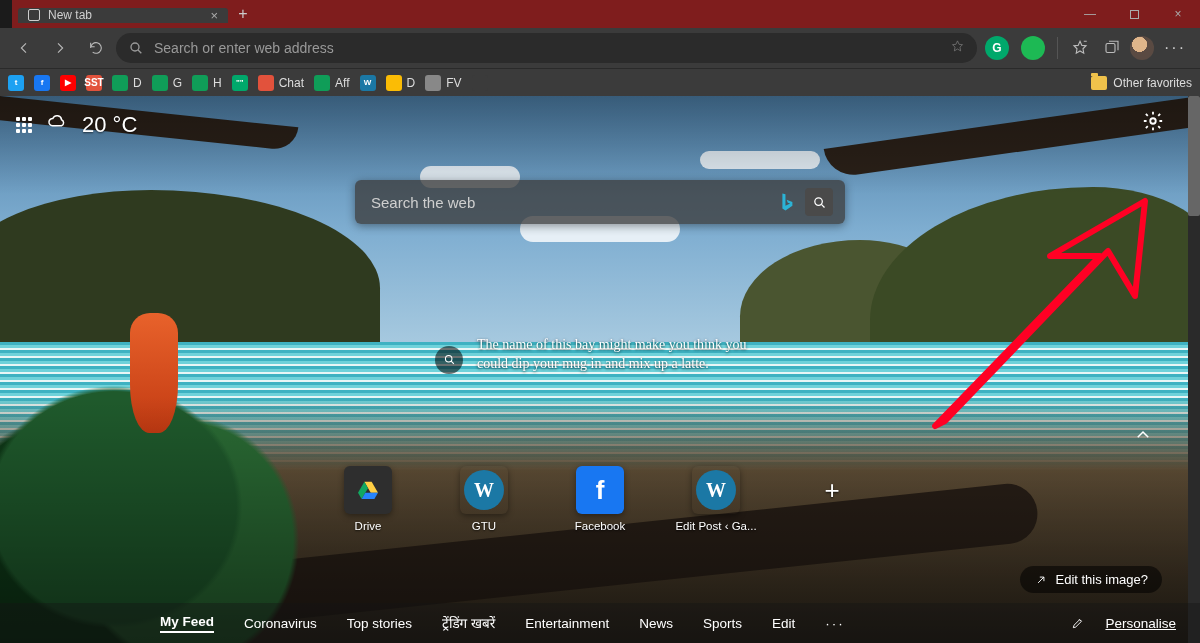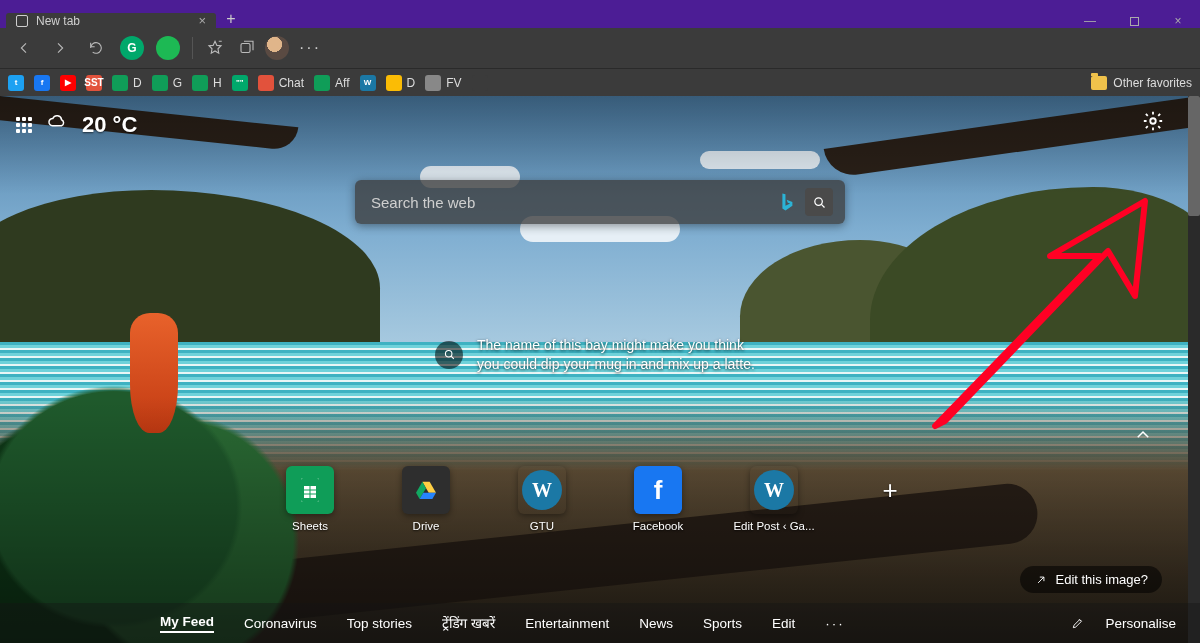--- a/index.html
+++ b/index.html
@@ -1,20 +1,20 @@
 <!DOCTYPE html>
 <html><head>
 <meta charset="utf-8">
 <style>
 * { box-sizing: border-box; margin: 0; padding: 0; }
 html, body { width: 1200px; height: 643px; overflow: hidden; font-family: "Segoe UI", Arial, sans-serif; background: #1b1b1b; }
 body { display: flex; flex-direction: column; }
 
 
-.titlebar { height: 28px; background: #4c1d95; display: flex; align-items: flex-end; color: #cfcfcf; font-size: 12px; }
+.titlebar { height: 28px; background: #7f1d1d; display: flex; align-items: center; color: #cfcfcf; font-size: 12px; margin-left: 12px; }
 .tab { display: flex; align-items: center; gap: 8px; padding: 0 10px; width: 210px; background: #3b3b3b; border-radius: 3px 3px 0 0; margin: 2px 0 0 6px; }
 .tab .page-ico { width: 12px; height: 12px; border: 1px solid #cfcfcf; border-radius: 2px; }
 .tab .close-x { margin-left: auto; font-size: 13px; cursor: pointer; color: #aaa; }
 .newtab-plus { width: 30px; display:flex; align-items:center; justify-content:center; color:#ccc; font-size:16px; cursor:pointer; }
 .sysbtns { margin-left: auto; display: flex; }
 .sysbtns div { width: 44px; display: flex; align-items: center; justify-content: center; color: #aaa; font-size: 12px; }
 .sysbtns .sq { width:9px; height:9px; border:1px solid #aaa; }
 
 
 .toolbar { height: 40px; background: #3b3b3b; display: flex; align-items: center; padding: 0 8px; gap: 4px; color: #cfcfcf; }
@@ -56,35 +56,35 @@
 .bg .branch.b2 { top:0; left:0; width:300px; height:24px; border-radius:0 0 80px 0; transform:rotate(6deg); transform-origin:left top; }
 .bg .branch.b3 { bottom:50px; left:40px; width:1000px; height:60px; border-radius:40px; transform:rotate(-6deg); }
 .bg .shade { position:absolute; inset:0; background: linear-gradient(180deg, rgba(0,0,0,0.28) 0, rgba(0,0,0,0) 18%, rgba(0,0,0,0) 55%, rgba(0,0,0,0.50) 100%); }
 
 .scrollbar { position:absolute; top:0; right:0; width:12px; height:100%; background:#2a2a2a; }
 .scrollbar .thumb { width:100%; height:120px; background:#666; border-radius:2px; }
 
 .tlcluster { position:absolute; top:16px; left:16px; display:flex; align-items:center; gap:14px; color:#fff; text-shadow:0 1px 2px rgba(0,0,0,0.6); }
 .grid-ico { display:grid; grid-template-columns:repeat(3,4px); grid-template-rows:repeat(3,4px); gap:2px; }
 .grid-ico span{ background:#fff; border-radius:1px; }
-.degc { font-size:22px; font-weight:700; }
+.degc { font-size:22px; font-weight:400; }
 
 .gear { position:absolute; top:14px; right:36px; color:#fff; cursor:pointer; }
 .gear svg { width:22px; height:22px; fill:none; stroke:#fff; stroke-width:2; }
 
 .redarrow { position:absolute; top:100px; right:40px; pointer-events:none; }
 .redarrow svg { width:260px; height:250px; }
 
 .websearch { position:absolute; top:84px; left:50%; transform:translateX(-50%); width:490px; height:44px; background: rgba(60,60,60,0.78); border-radius:6px; display:flex; align-items:center; padding:0 12px 0 16px; gap:10px; box-shadow:0 2px 10px rgba(0,0,0,0.4); }
 .websearch .wstext { flex:1; font-size:15px; color:#cfcfcf; }
 .bingico { width:16px; height:20px; }
 .wssearch { width:28px; height:28px; background:#4a4a4a; border-radius:4px; display:flex; align-items:center; justify-content:center; }
 .wssearch svg { width:15px; height:15px; stroke:#fff; fill:none; stroke-width:2; }
 
-.caption { position:absolute; top:240px; left:50%; transform:translateX(-50%); display:flex; align-items:center; gap:14px; width:330px; color:#fff; text-shadow:0 1px 3px rgba(0,0,0,0.8); }
+.caption { position:absolute; top:240px; left:50%; transform:translateX(-50%); display:flex; align-items:flex-end; gap:14px; width:330px; color:#fff; text-shadow:0 1px 3px rgba(0,0,0,0.8);font-family:Liberation Serif, serif; }
 .caption .ico { width:28px; height:28px; border-radius:50%; background: rgba(0,0,0,0.55); display:flex; align-items:center; justify-content:center; flex-shrink:0; }
 .caption .ico svg { width:13px; height:13px; stroke:#fff; fill:none; stroke-width:2; }
 .caption .txt { font-size:14px; line-height:1.35; }
 
 .chevup { position:absolute; right:48px; top:330px; color:#fff; cursor:pointer; text-shadow:0 1px 2px rgba(0,0,0,0.7); }
 .chevup svg { width:18px; height:18px; stroke:#fff; stroke-width:2; fill:none; }
 
 .tiles { position:absolute; left:50%; transform:translateX(-50%); top:370px; display:flex; gap:46px; }
 .tile { display:flex; flex-direction:column; align-items:center; gap:6px; width:70px; }
 .tilebox { width:48px; height:48px; border-radius:6px; background:#2e2e2e; display:flex; align-items:center; justify-content:center; box-shadow:0 2px 6px rgba(0,0,0,0.4); color:#fff; }
@@ -97,21 +97,21 @@
 .t-yt::after{ content:""; display:block; width:0; height:0; border-left:10px solid #fff; border-top:6px solid transparent; border-bottom:6px solid transparent; }
 .t-fb{ background:#1877f2 !important; font-weight:bold; font-size:26px; }
 
 .likebox { position:absolute; right:38px; bottom:50px; background:rgba(0,0,0,0.55); border-radius:20px; padding:6px 14px; color:#fff; font-size:13px; display:flex; align-items:center; gap:8px; cursor:pointer; }
 .likebox svg{ width:14px; height:14px; stroke:#fff; fill:none; stroke-width:1.6; }
 
 .feedbar { position:absolute; left:0; right:0; bottom:0; height:40px; background:rgba(20,20,20,0.4); display:flex; align-items:center; padding:0 24px 0 160px; gap:30px; color:#fff; font-size:13.5px; }
 .feedbar .fi { cursor:pointer; white-space:nowrap; }
 .feedbar .fi.active { border-bottom:2px solid #fff; padding-bottom:2px; font-weight:600; }
 .feedbar .dots { letter-spacing:2px; cursor:pointer; }
-.feedbar .pers { margin-left:auto; display:flex; align-items:center; gap:20px; cursor:pointer; }
+.feedbar .pers { margin-left:auto; display:flex; align-items:center; gap:20px; cursor:pointer;text-decoration:underline; }
 .feedbar .pers svg { width:14px; height:14px; stroke:#fff; fill:none; stroke-width:1.6; }
 
 .drive-tri { width:22px; height:20px; }
 </style>
 </head>
 <body>
 
 <div class="titlebar">
   <div class="tab">
     <span class="page-ico"></span>
@@ -136,20 +136,30 @@
   </div>
   <div class="navbtn">
     <svg viewBox="0 0 24 24">
         <path d="M9 5l7 7-7 7"></path>
       </svg>
   </div>
   <div class="navbtn">
     <svg viewBox="0 0 24 24">
         <path d="M4 12a8 8 0 1 1 3 6.2M4 4v6h6"></path>
       </svg>
+  </div>
+  <div class="addr">
+    <svg viewBox="0 0 24 24" width="16" height="16" style="stroke:#999;fill:none;stroke-width:2">
+        <circle cx="10.5" cy="10.5" r="6"></circle>
+        <path d="M20 20l-5-5"></path>
+      </svg>
+    <span class="addrtext">Search or enter web address</span>
+    <span class="star"><svg viewBox="0 0 24 24">
+          <path d="M12 3l2.5 5.5L20 9l-4 4 1 6-5-3-5 3 1-6-4-4 5.5-.5z"></path>
+        </svg></span>
   </div>
   <div class="ext green">
       <span>G</span>
     </div>
   <div class="ext dot"></div>
   <div style="width:1px;height:22px;background:#555;margin:0 4px"></div>
   <div class="tbicon">
       <svg viewBox="0 0 24 24">
         <path d="M12 3l2.5 5.5L20 9l-4 4 1 6-5-3-5 3 1-6-4-4 5.5-.5zM17 3h4"></path>
       </svg>
@@ -296,31 +306,20 @@
       </div>
     <div class="txt">The name of this bay might make you think you could dip your mug in and mix up a latte.</div>
   </div>
 
   <div class="chevup"><svg viewBox="0 0 24 24">
         <path d="M5 15l7-7 7 7"></path>
       </svg></div>
 
   <div class="tiles" id="tiles">
       <div class="tile">
-        <div class="tilebox t-sheets">
-          <svg width="22" height="28" viewBox="0 0 22 28">
-            <rect x="2" y="2" width="18" height="24" rx="2" fill="#fff"></rect>
-            <rect x="2" y="2" width="18" height="24" rx="2" fill="#0f9d58"></rect>
-            <rect x="5" y="10" width="12" height="12" fill="#fff"></rect>
-            <path d="M5 14h12M5 18h12M11 10v12" stroke="#0f9d58"></path>
-          </svg>
-        </div>
-        <div class="tilelabel">Sheets</div>
-      </div>
-      <div class="tile">
         <div class="tilebox">
           <svg class="drive-tri" viewBox="0 0 24 22">
             <path d="M8 2h8l7 12h-8z" fill="#ffcf44"></path>
             <path d="M1 14l7-12 4 7-7 12z" fill="#11a861"></path>
             <path d="M5 21l4-7h14l-4 7z" fill="#2684fc"></path>
           </svg>
         </div>
         <div class="tilelabel">Drive</div>
       </div>
       <div class="tile">

